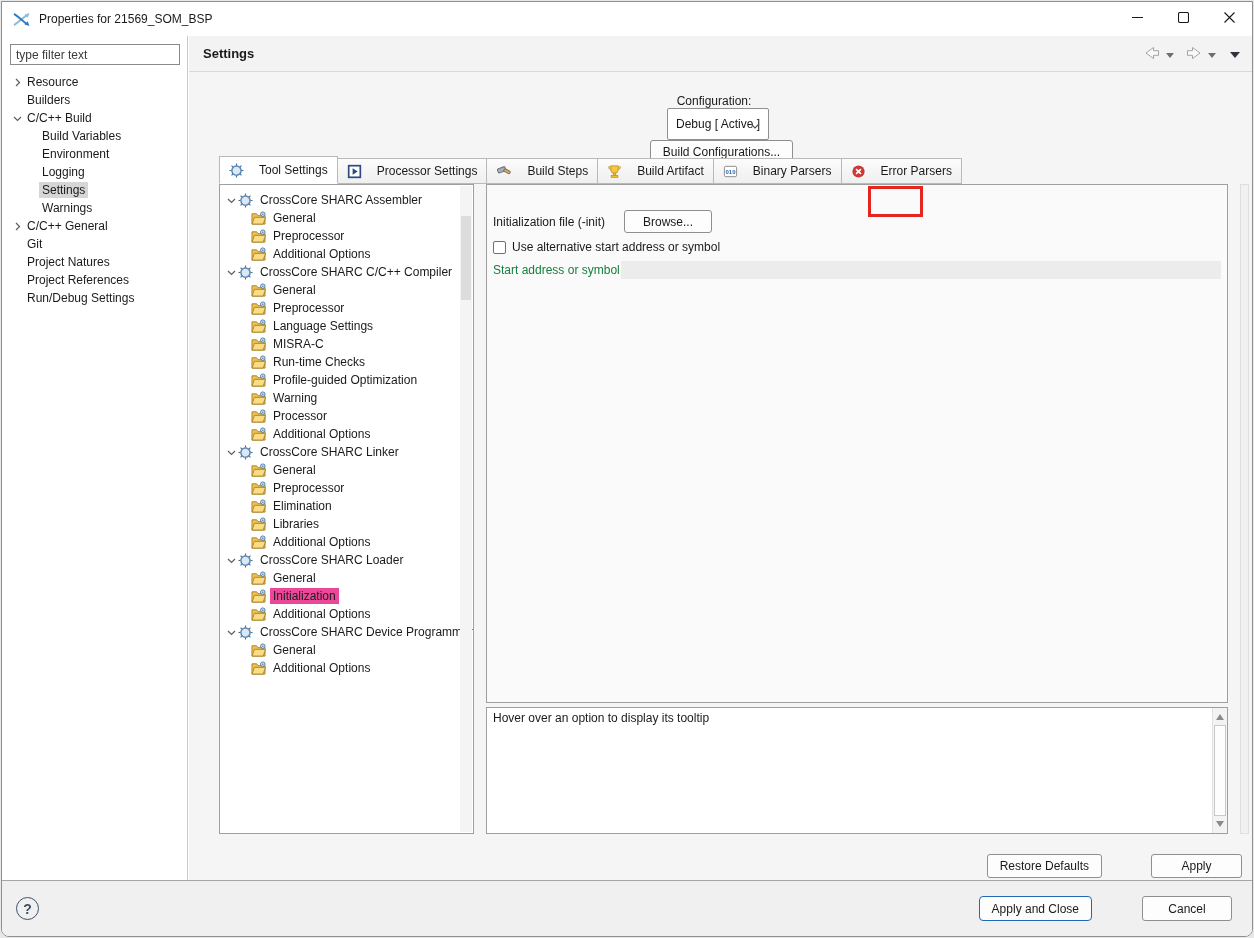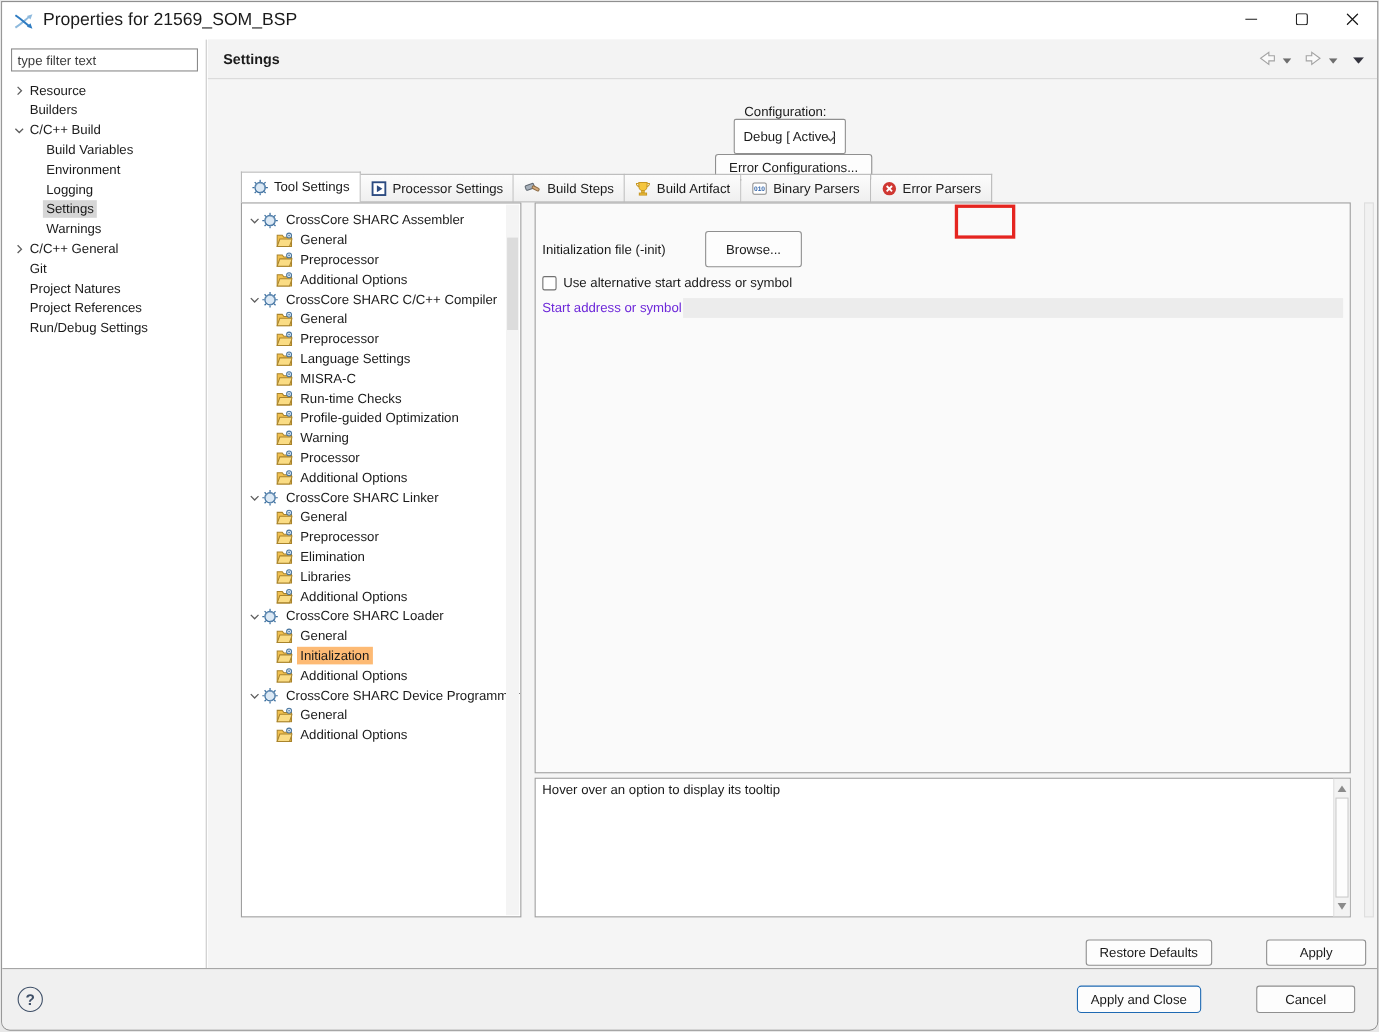--- a/index.html
+++ b/index.html
@@ -5,21 +5,21 @@
   * { box-sizing: border-box; }
   html,body { margin:0; padding:0; background:#e8e8e8; }
   body { width:1254px; height:938px; font-family:"Liberation Sans", sans-serif; font-size:12px; color:#1a1a1a; }
   .window { position:relative; width:1252px; height:936px; margin:1px; background:#ffffff;
             border:1px solid #8f8f8f; border-radius:0 0 8px 8px; overflow:hidden; }
 
   
   .titlebar { position:absolute; top:0; left:0; right:0; height:34px; background:#fff;
               display:flex; align-items:center; }
   .app-icon { margin:0 8px 0 10px; display:flex; }
-  .title-text { font-size:16px; }
+  .title-text { font-size:12px; }
   .win-controls { position:absolute; right:0; top:0; height:34px; display:flex; }
   .win-btn { width:46px; height:34px; display:flex; align-items:center; justify-content:center; }
 
   
   .sidebar { position:absolute; top:34px; left:0; width:186px; bottom:56px; background:#fff;
              border-right:1px solid #c9c9c9; }
   .filter-input { display:block; margin:8px; width:170px; height:21px; border:1px solid #8a8a8a;
                   padding:2px 5px; font-family:"Liberation Sans",sans-serif; font-size:12px; background:#fff; }
   .filter-input::placeholder { color:#3a3a3a; opacity:1; }
   .side-tree { margin-top:3px; }
@@ -42,47 +42,47 @@
   .select-box { flex:1; height:24px; background:#fff; border:1px solid #8f8f8f; border-radius:2px;
                 display:flex; align-items:center; padding:15px 8px; position:relative; }
   .select-box .sel-chev { position:absolute; right:8px; top:9px; }
   .btn { background:#fdfdfd; border:1px solid #8f8f8f; border-radius:3px; height:24px;
          display:inline-flex; align-items:center; justify-content:center; padding:0 12px;
          font-family:"Liberation Sans",sans-serif; font-size:12px; color:#1a1a1a;margin-left:39px; }
   .manage-btn { margin-left:7px; flex:none; }
 
   
   .tabs { position:absolute; top:120px; left:30px; height:28px; display:flex; align-items:flex-end; }
-  .tab { display:inline-flex; align-items:center; gap:5px; height:24px; padding:12px 9px;
+  .tab { display:inline-flex; align-items:center; gap:15px; height:24px; padding:12px 9px;
          border:1px solid #b9b9b9; border-left:none; background:linear-gradient(#fcfcfc,#efefef); }
   .tab:first-child { border-left:1px solid #b9b9b9; }
   .tab.active { height:28px; background:#fff; border-left:1px solid #b9b9b9; border-bottom-color:#fff; }
   .tab .tab-lbl { white-space:nowrap; }
 
   
   .tools-panel { position:absolute; left:30px; top:148px; width:255px; height:650px; background:#fff;
                  border:1px solid #9f9f9f; overflow:hidden; }
   .tools-tree { padding-top:6px; }
   .tt-item { height:18px; display:flex; align-items:center; white-space:nowrap; }
   .tt-item .twisty { width:13px; margin-left:5px; display:flex; justify-content:center; flex:none; }
   .tt-item .node-icon { margin-right:4px; display:flex; flex:none; }
   .tt-item.lvl1 { padding-left:31px; }
   .tt-item .lbl { padding:1px 3px; }
-  .tt-item .lbl.selected-blue { background:#fdba74; }
+  .tt-item .lbl.selected-blue { background:#ec4899; }
   .tools-scroll { position:absolute; right:1px; top:1px; width:12px; height:646px; background:#f4f4f4; }
   .tools-scroll .thumb { position:absolute; left:1px; width:10px; top:30px; height:84px; background:#dcdcdc; }
 
   .options-panel { position:absolute; left:297px; top:148px; width:742px; height:519px; background:#fafafa;
                    border:1px solid #9f9f9f; padding:25px 6px; }
   .opt-row { display:flex; align-items:center; margin-bottom:7px; }
   .opt-label { flex:none; width:128px; }
-  .opt-label.disabled { color:#6d28d9; }
+  .opt-label.disabled { color:#15803d; }
   .text-input { flex:1; height:21px; border:1px solid #8f8f8f; background:#fff; padding:0 5px;
                 font-family:"Liberation Sans",sans-serif; font-size:12px; color:#111; }
-  .browse-btn { margin-left:20px; width:88px; height:33px; }
+  .browse-btn { margin-left:3px; width:88px; height:23px; }
   .checkbox { width:13px; height:13px; border:1px solid #707070; border-radius:2px; background:#fff;
               margin-right:6px; flex:none; }
   .disabled-input { flex:1; height:18px; background:#ececec; }
 
   .tooltip-panel { position:absolute; left:297px; top:671px; width:742px; height:127px; background:#fff;
                    border:1px solid #9f9f9f; }
   .tooltip-text { padding:3px 20px 3px 6px; }
   .vscroll { position:absolute; right:0; top:0; width:15px; height:100%; background:#f3f3f3; border-left:1px solid #e2e2e2; }
   .vscroll .arr-up { position:absolute; top:6px; left:3px; width:0; height:0;
                      border-left:4.5px solid transparent; border-right:4.5px solid transparent; border-bottom:6px solid #8b8b8b; }
@@ -248,21 +248,21 @@
     <div class="config-row">
       <span class="config-label">Configuration:</span>
       <div class="select-box">
         <span>Debug  [ Active ]</span>
         <span class="sel-chev">
           <svg width="10" height="6">
               <polyline points="1,1 5,5 9,1" fill="none" stroke="#555" stroke-width="1.2"></polyline>
             </svg>
         </span>
       </div>
-      <button class="btn manage-btn">Error Configurations...</button>
+      <button class="btn manage-btn">Build Configurations...</button>
     </div>
 
     <div class="tabs" id="tabs">
         <div class="tab active">
           <span style="display: flex;">
             <svg width="15" height="15" viewBox="0 0 16 16">
               <g stroke="#3c6f9f" stroke-width="1.2">
                 <line x1="8" y1="0.5" x2="8" y2="2.5"></line>
                 <line x1="8" y1="13.5" x2="8" y2="15.5"></line>
                 <line x1="0.5" y1="8" x2="2.5" y2="8"></line>

